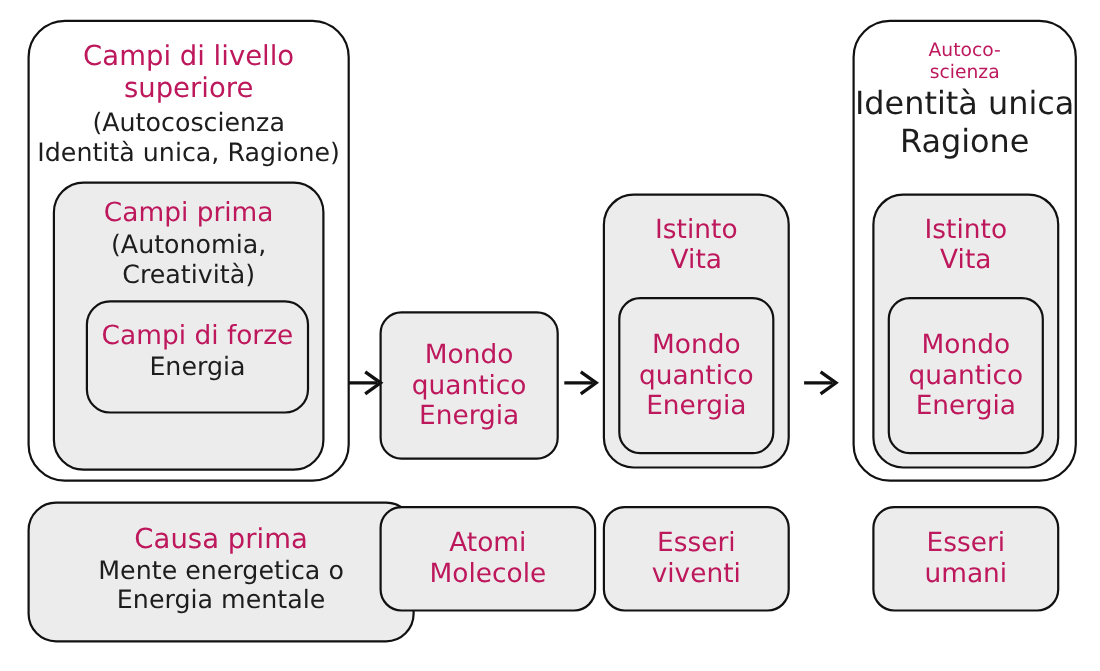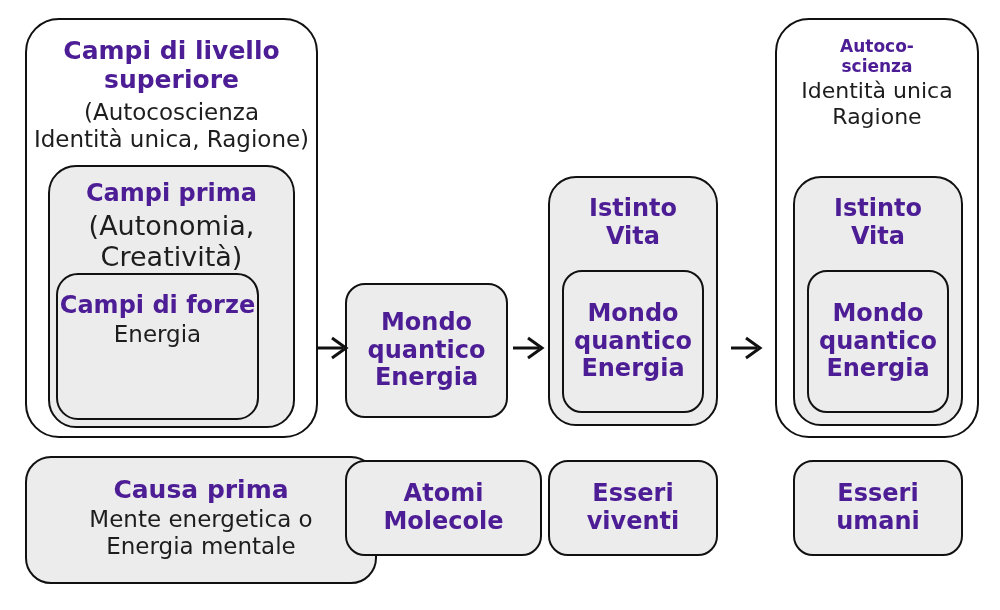--- a/index.html
+++ b/index.html
@@ -25,22 +25,22 @@
     display: flex;
     flex-direction: column;
     align-items: center;
     text-align: center;
     line-height: 1.16;
   }
   .box.filled { background: #ececec; }
   .box.plain  { background: #ffffff; }
 
   .ttl {
-    font-weight: bold;
-    color: #4c1d95;
+    font-weight: normal;
+    color: #be185d;
   }
   .sub {
     font-weight: normal;
     color: #1d1d1d;
   }
 
   
   #c1-outer {
     left: 25px; top: 18px; width: 293px; height: 420px;
     border-radius: 34px;
@@ -48,24 +48,24 @@
   }
   #c1-outer > .ttl { font-size: 25px; }
   #c1-outer > .sub { font-size: 23px; margin-top: 5px; }
 
   #c1-mid {
     left: 48px; top: 165px; width: 247px; height: 263px;
     border-radius: 28px;
     padding-top: 13px;
   }
   #c1-mid > .ttl { font-size: 24px; }
-  #c1-mid > .sub { font-size: 27px; margin-top: 2px; }
+  #c1-mid > .sub { font-size: 23px; margin-top: 2px; }
 
   #c1-inner {
-    left: 56px; top: 273px; width: 203px; height: 147px;
+    left: 78px; top: 273px; width: 203px; height: 103px;
     border-radius: 22px;
     padding-top: 17px;
   }
   #c1-inner > .ttl { font-size: 24px; }
   #c1-inner > .sub { font-size: 23px; margin-top: 1px; }
 
   
   #c2-box {
     left: 345px; top: 283px; width: 163px; height: 135px;
     border-radius: 20px;
@@ -88,21 +88,21 @@
   }
   #c3-inner > .ttl { font-size: 24px; }
 
   
   #c4-outer {
     left: 775px; top: 18px; width: 204px; height: 420px;
     border-radius: 34px;
     padding-top: 17px;
   }
   #c4-outer > .ttl { font-size: 17px; }
-  #c4-outer > .sub { font-size: 22px; margin-top: 2px; }
+  #c4-outer > .sub { font-size: 29px; margin-top: 2px; }
 
   #c4-mid {
     left: 793px; top: 176px; width: 170px; height: 250px;
     border-radius: 28px;
     padding-top: 17px;
   }
   #c4-mid > .ttl { font-size: 24px; }
 
   #c4-inner {
     left: 807px; top: 270px; width: 142px; height: 143px;

